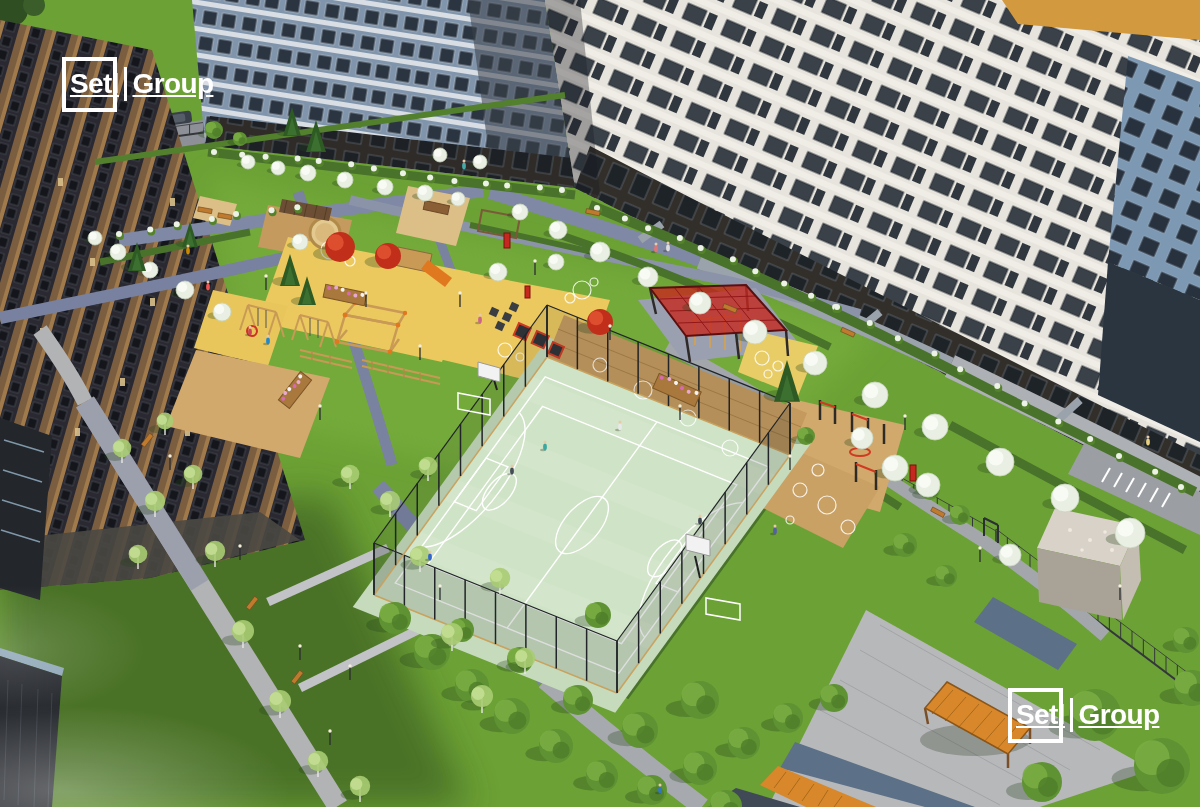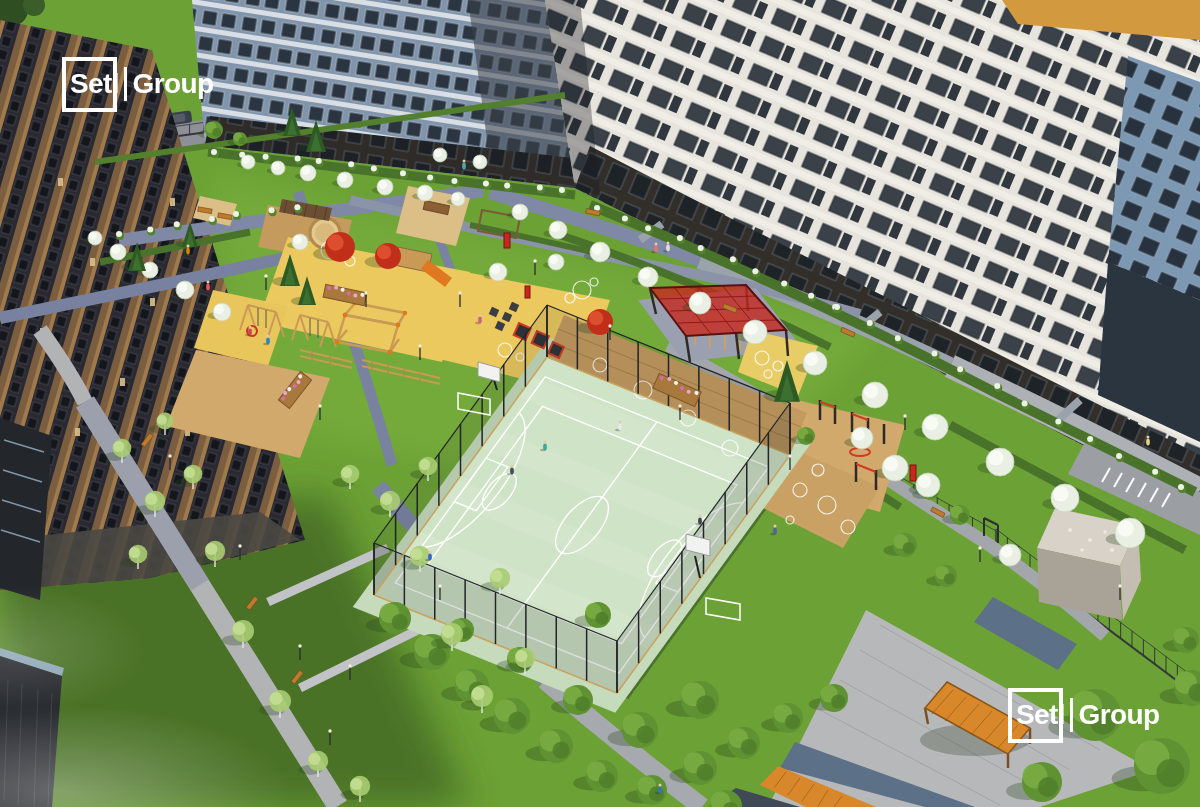--- a/index.html
+++ b/index.html
@@ -2,21 +2,21 @@
 <html style="--lawn: #6ca135; --lawnLight: #7cb340; --court: #cfe3c6; --courtLine: #ffffff; --yellow: #ecc95e; --tan: #d2a96c; --sand: #dcbf86; --deck: #c59a5e; --path: #a8abb0; --pathShade: #78819f; --hedge: #49722b; --red: #c4281e; --orange: #d8882a; --plazaBlue: #5c7187; --facadeWhite: #e7e4dd; --facadeBlue: #8095ab; --facadeDark: #2a2831; --baseDark: #322e2a; --amber: #d2993f; --rightBlue: #7d98b2; --navy: #2b3540; --fence: #2b2f34; --white: #ffffff;"><head>
 <meta charset="utf-8">
 <style>
   html,body{margin:0;padding:0;background:#222;}
   .stage{position:relative;width:1200px;height:807px;overflow:hidden;background:#6ca135;
          font-family:"Liberation Sans",sans-serif;}
   .stage svg{position:absolute;inset:0;display:block;}
   .watermark{position:absolute;z-index:10;pointer-events:none;}
   .logo-square{position:absolute;width:47px;height:47px;border:4px solid #fff;}
   .logo-text{position:absolute;display:flex;align-items:center;gap:5px;color:#fff;
-             font-weight:bold;font-size:28px;letter-spacing:-0.6px;line-height:1;white-space:nowrap;}
+             font-weight:bold;font-size:28px;letter-spacing:-0.6px;line-height:1;white-space:nowrap;text-decoration:underline;}
   .logo-divider{display:inline-block;width:3.5px;height:34px;background:#fff;}
 </style>
 </head>
 <body>
 
 <div class="stage">
 <svg viewBox="0 0 1200 807" width="1200" height="807">
   <defs>
     <filter id="soft" x="-30%" y="-30%" width="160%" height="160%">
           <feGaussianBlur stdDeviation="12"></feGaussianBlur>

